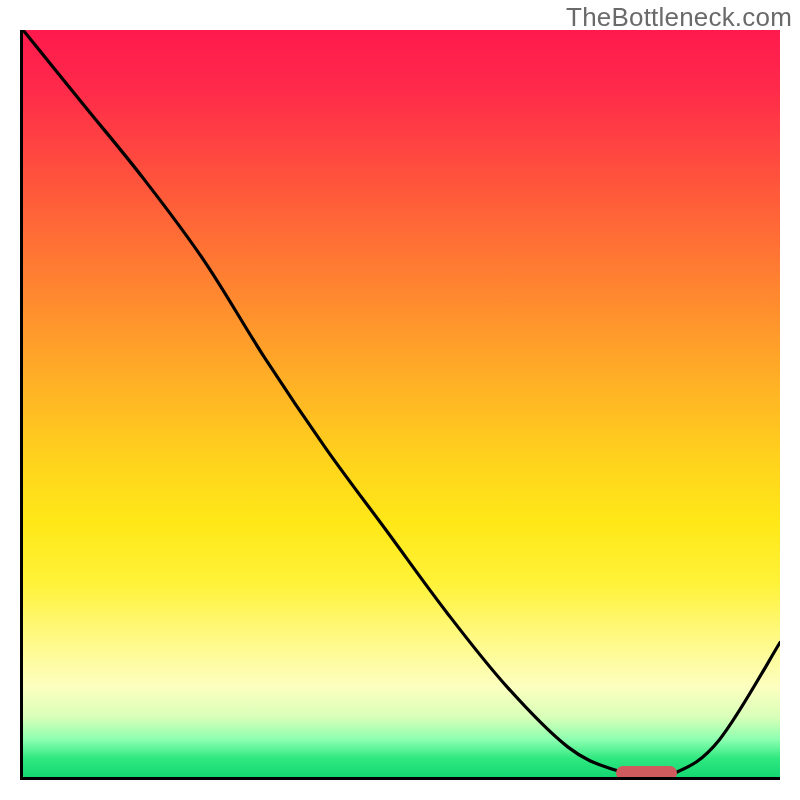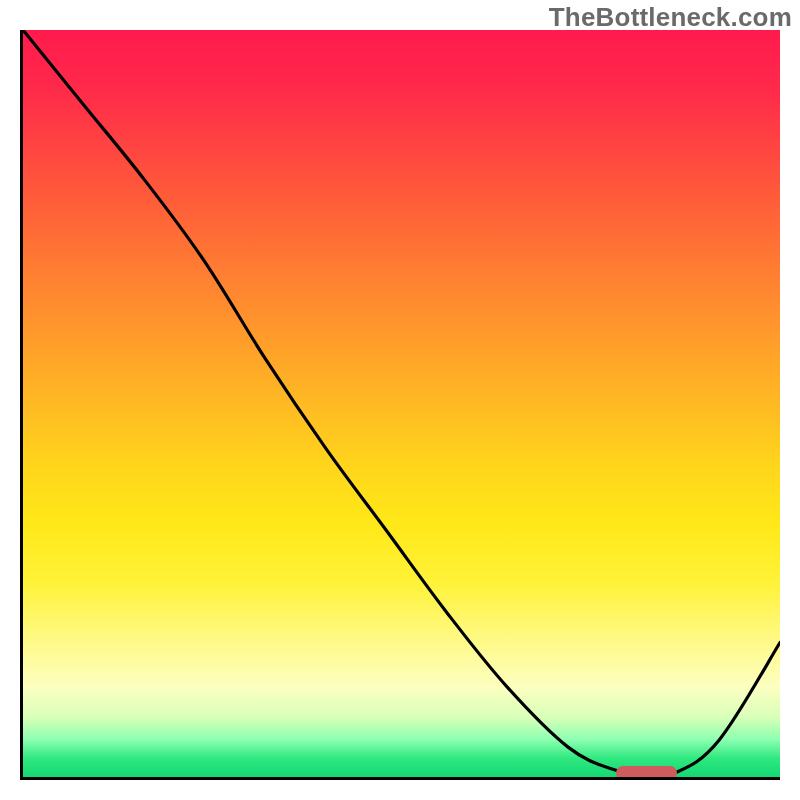--- a/index.html
+++ b/index.html
@@ -14,21 +14,21 @@
   .chart-wrapper {
     position: relative;
     width: 800px;
     height: 800px;
   }
   .watermark {
     position: absolute;
     top: 2px;
     right: 8px;
     font-size: 26px;
-    font-weight: 700;
+    font-weight: 400;
     color: #6a6a6a;
     letter-spacing: 0.2px;
     z-index: 5;
   }
   .plot {
     position: absolute;
     left: 20px;
     top: 30px;
     width: 760px;
     height: 750px;

